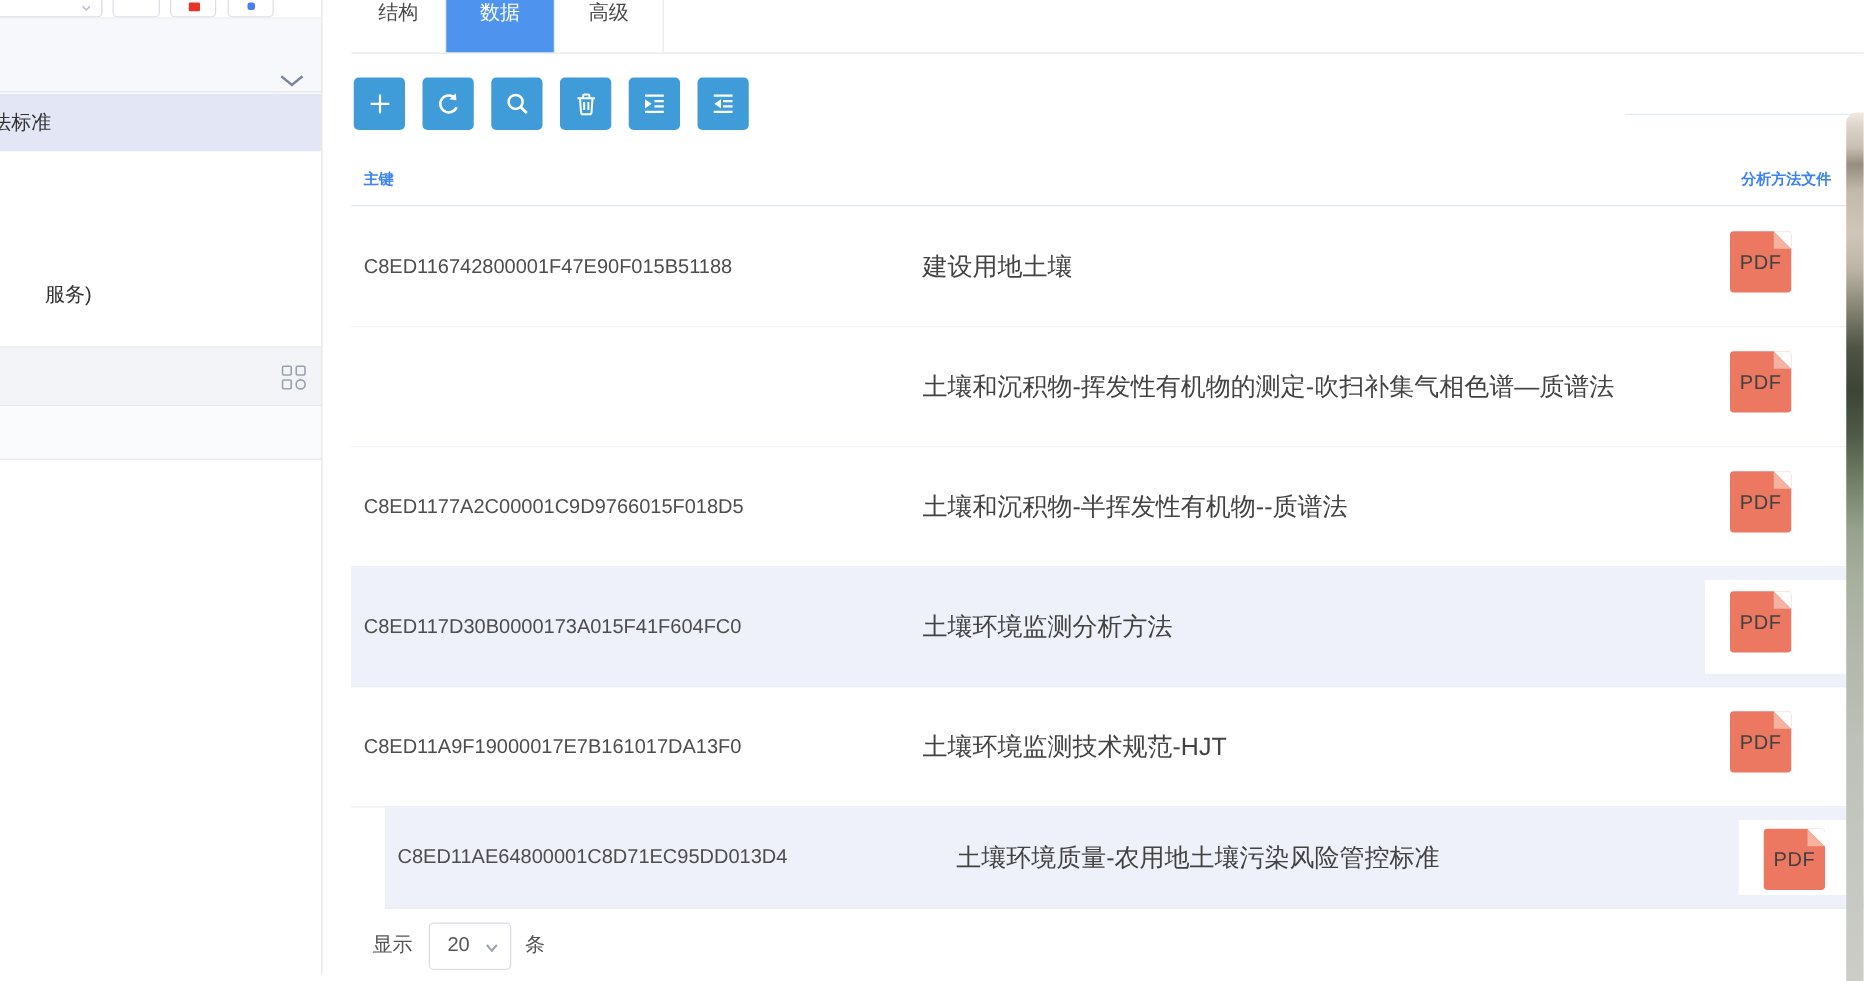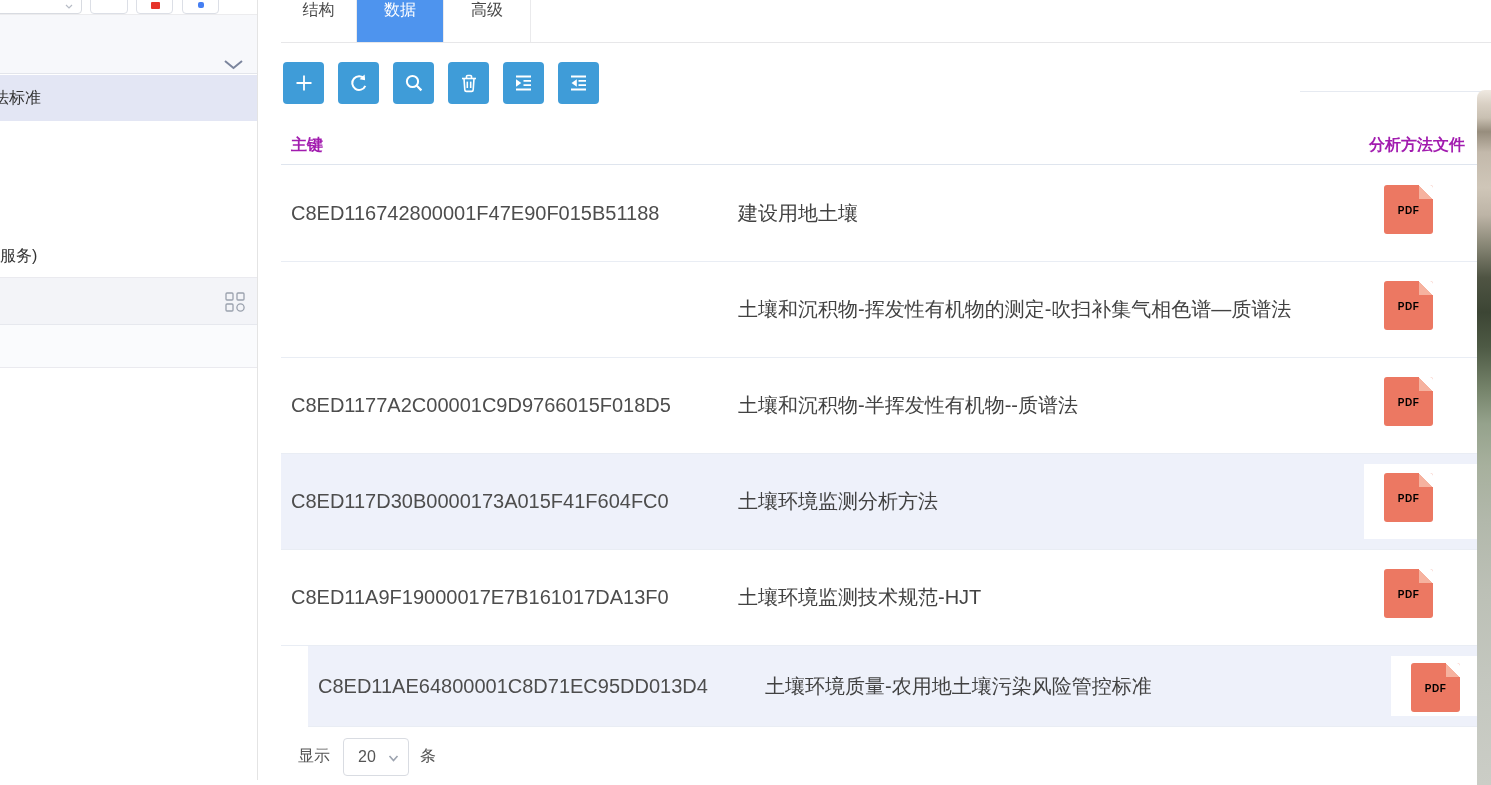--- a/index.html
+++ b/index.html
@@ -19,21 +19,21 @@
               background:#e6342a; border-radius:1px; }
   .frag-blue { position:absolute; left:15px; bottom:5px; width:6px; height:6px;
                background:#467ff2; border-radius:2px; }
   .sb-line-top { position:absolute; left:0; top:14px; width:258px; height:1px; background:#ececee; }
   .sb-band { position:absolute; left:0; top:15px; width:257px; height:59px;
              background:#f7f8fb; border-bottom:1px solid #e3e5eb; }
   .sb-chevron { position:absolute; right:13px; top:44px; }
   .sb-selected { position:absolute; left:0; top:75px; width:257px; height:46px;
                  background:#e3e6f4; display:flex; align-items:center; }
   .sb-selected span { margin-left:-7px; font-size:16px; color:#333; white-space:nowrap; }
-  .sb-service { position:absolute; left:0; top:246px; font-size:16px; color:#333; white-space:nowrap; }
+  .sb-service { position:absolute; left:0; top:226px; font-size:16px; color:#333; white-space:nowrap;padding-left:36px; }
   .sb-band2 { position:absolute; left:0; top:277px; width:257px; height:48px;
               background:#f3f4f8; border-top:1px solid #eaeaef; border-bottom:1px solid #e6e8ee; }
   .sb-widget { position:absolute; right:12px; top:14px; }
   .sb-band3 { position:absolute; left:0; top:325px; width:257px; height:43px;
               background:#fafbfd; border-bottom:1px solid #eaeaef; }
 
   
   #tabs { position:absolute; left:281px; top:0; height:42px; display:flex; }
   .tab { height:42px; display:flex; align-items:flex-start; justify-content:center;
          font-size:16px; color:#4a4a4a; border-right:1px solid #eaeaec; cursor:default; }
@@ -41,41 +41,41 @@
   .tab.active { background:#4e94ee; color:#fff; }
   #tab-underline { position:absolute; left:281px; top:42px; width:1210px; height:1px; background:#e7e7e9; }
 
   
   #toolbar { position:absolute; left:283px; top:62px; display:flex; gap:14px; }
   .tbtn { width:41px; height:42px; border-radius:4px; background:#3f9cd8; border:none;
           display:flex; align-items:center; justify-content:center; cursor:pointer; }
 
   
   #thead { position:absolute; left:281px; top:121px; width:1196px; height:44px;
-           border-bottom:1px solid #dfe5ee; font-weight:bold; font-size:16px; color:#a21caf; }
+           border-bottom:1px solid #dfe5ee; font-weight:bold; font-size:12px; color:#3b82f6; }
   #thead .h-key  { position:absolute; left:10px; top:14px; }
   #thead .h-name { position:absolute; left:457px; top:14px;margin-top:36px; }
   #thead .h-file { position:absolute; right:12px; top:14px;margin-left:36px; }
   #rows { position:absolute; left:281px; top:166px; width:1196px; }
   .trow { position:relative; width:1196px; height:96px; border-bottom:1px solid #e9edf4; background:#fff; }
   .trow.last { height:81px;margin-left:27px; }
   .trow.hl { background:#eef1fa; }
   .cell-key  { position:absolute; left:10px;  top:0; height:100%; display:flex; align-items:center;
-               font-size:20px; color:#4d4d4d; }
+               font-size:16px; color:#4d4d4d; }
   .cell-name { position:absolute; left:457px; top:0; height:100%; display:flex; align-items:center;
                font-size:20px; color:#424242; white-space:nowrap; }
   .pdf-box { position:absolute; right:0; top:10px; bottom:10px; width:113px; background:transparent; }
   .trow.hl .pdf-box { background:#fff; }
   .pdf { position:absolute; right:44px; top:19px; width:49px; height:49px; background:#ec7862;
          border-radius:3px; display:flex; align-items:center; justify-content:center; cursor:pointer; }
   .trow.last .pdf { top:17px; }
   .pdf .fold { position:absolute; top:0; right:0; width:14px; height:14px;
                background:linear-gradient(to top right,#f6b29f 49.5%,#ffffff 50%);
                border-top-right-radius:3px; }
-  .pdf .pdf-txt { color:#000000; font-size:10px; font-weight:bold; letter-spacing:.5px; margin-top:2px; }
+  .pdf .pdf-txt { color:#404040; font-size:16px; font-weight:normal; letter-spacing:.5px; margin-top:2px; }
 
   
   #pager { position:absolute; left:281px; top:727px; width:1196px; height:58px; font-size:16px; color:#555; }
   #pager .show-label { position:absolute; left:17px; top:19px; }
   #pager .size-select { position:absolute; left:62px; top:11px; width:66px; height:38px;
                         border:1px solid #d9dce2; border-radius:4px; background:#fff; cursor:pointer; }
   #pager .size-select .val { position:absolute; left:14px; top:9px; color:#555; }
   #pager .size-select .sel-caret { position:absolute; right:9px; top:16px; }
   #pager .unit-label { position:absolute; left:139px; top:19px; }
 

